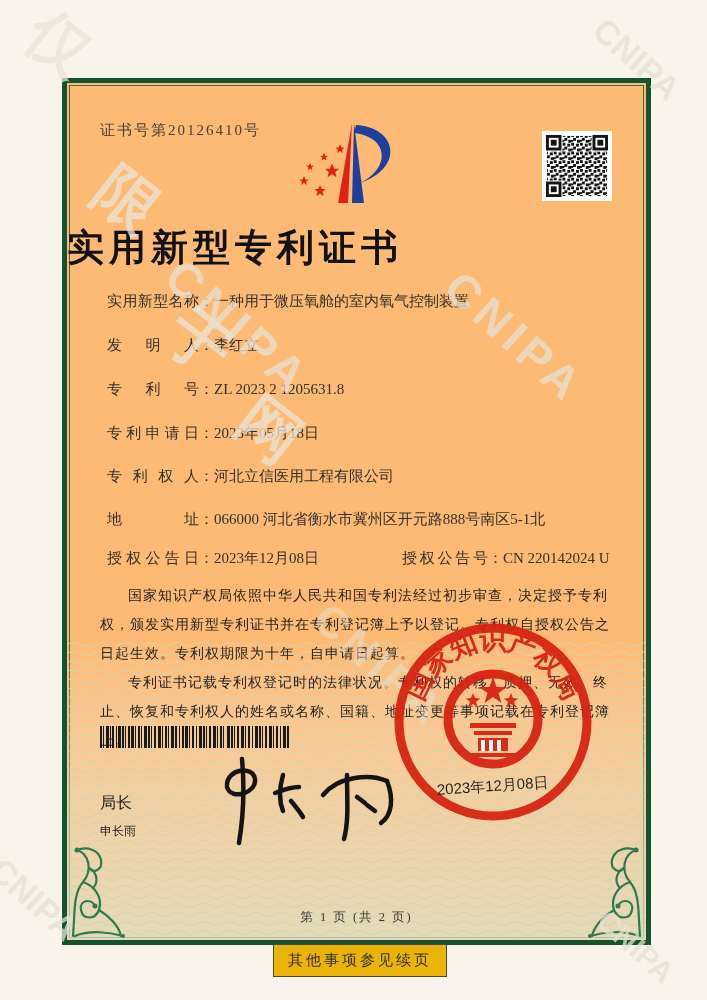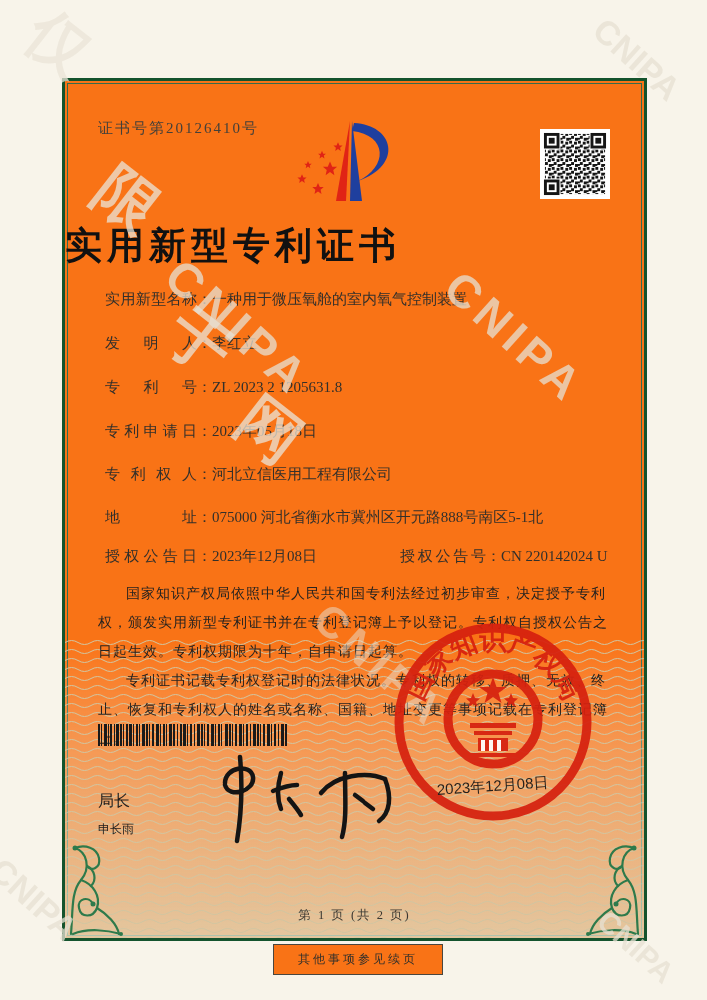--- a/index.html
+++ b/index.html
@@ -10,21 +10,21 @@
     color:#2e2b26;
   }
   
   .wm-layer{position:absolute;inset:0;z-index:5;pointer-events:none;}
   .wm{position:absolute;font-family:"Liberation Sans","DejaVu Sans",sans-serif;
       font-weight:bold;color:#e7e1d3;opacity:.75;white-space:nowrap;}
   .wm.cn{font-family:"Liberation Serif",serif;color:#ebe5d8;}
   
   .frame{
     position:absolute;left:62px;top:78px;width:579px;height:857px;
-    border:3px solid #14532d;background:#f97316;z-index:1;
+    border:5px solid #14532d;background:#fdba74;z-index:1;
   }
   .frame-inner{position:absolute;inset:2px;border:1px solid #376b4a;pointer-events:none;}
   .waves{position:absolute;left:0;right:0;bottom:0;height:300px;opacity:.8;}
   .corner{position:absolute;bottom:2px;width:78px;height:96px;}
   .corner.left{left:2px;}
   .corner.right{right:2px;transform:scaleX(-1);}
   
   .cert-no{position:absolute;left:33px;top:38px;font-size:15px;letter-spacing:2px;color:#43403a;}
   .logo{position:absolute;left:223px;top:32px;}
   .qr{position:absolute;left:475px;top:48px;background:#fff;padding:3px;}
@@ -44,22 +44,22 @@
   
   .barcode{position:absolute;left:33px;top:643px;}
   .sign-title{position:absolute;left:33px;top:710px;font-family:Liberation Sans, sans-serif;font-size:16px;color:#1c1c1c;}
   .sign-name{position:absolute;left:33px;top:740px;font-family:"Liberation Sans",sans-serif;font-size:12px;color:#1c1c1c;}
   .signature{position:absolute;left:130px;top:668px;z-index:6;}
   .seal{position:absolute;left:386px;top:615px;z-index:6;}
   .page-info{position:absolute;left:0;right:0;top:826px;text-align:center;font-size:12.5px;color:#3a3731;letter-spacing:2px;}
   
   .note-box{
     position:absolute;left:273px;top:944px;z-index:2;
-    border:1px solid #4a463e;background:#f97316;padding:6px 24px;
-    font-size:12px;letter-spacing:3px;color:#33302b;
+    border:1px solid #4a463e;background:#eab308;padding:6px 14px;
+    font-size:15px;letter-spacing:3px;color:#33302b;
   }
 </style>
 </head>
 <body>
 
 <div class="frame">
   <div class="frame-inner"></div>
 
   <svg class="waves" width="579" height="300">
     <defs>
@@ -168,21 +168,21 @@
     <div class="row" style="top:88px">
       <span class="lbl">专利号</span><span>：</span><span class="val">ZL 2023 2 1205631.8</span>
     </div>
     <div class="row" style="top:132px">
       <span class="lbl">专利申请日</span><span>：</span><span class="val">2023年05月18日</span>
     </div>
     <div class="row" style="top:175px">
       <span class="lbl">专利权人</span><span>：</span><span class="val">河北立信医用工程有限公司</span>
     </div>
     <div class="row" style="top:218px">
-      <span class="lbl">地址</span><span>：</span><span class="val">075000 河北省衡水市冀州区开元路888号南区5-1北</span>
+      <span class="lbl">地址</span><span>：</span><span class="val">066000 河北省衡水市冀州区开元路888号南区5-1北</span>
     </div>
     <div class="row" style="top:257px">
       <span class="lbl">授权公告日</span><span>：</span><span class="val">2023年12月08日</span>
       <span class="pair2">
         <span class="lbl">授权公告号</span><span>：</span><span class="val">CN 220142024 U</span>
       </span>
     </div>
   </div>
 
   <div class="legal">

